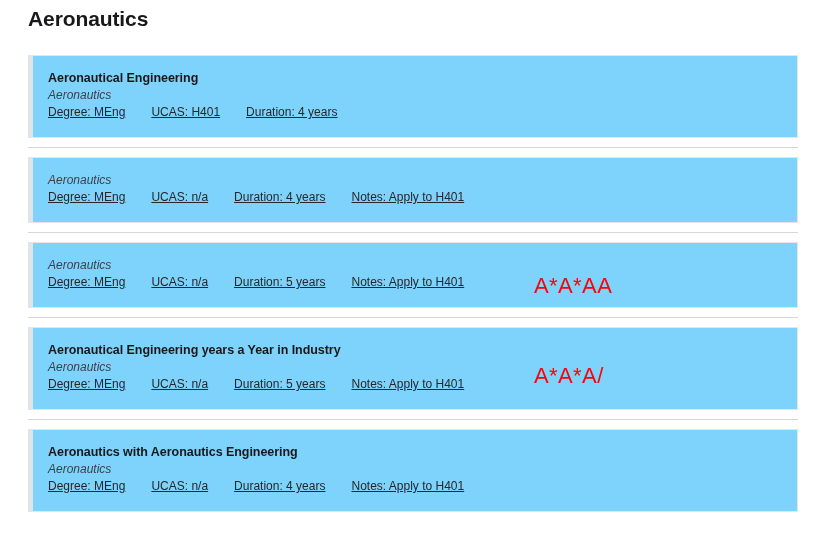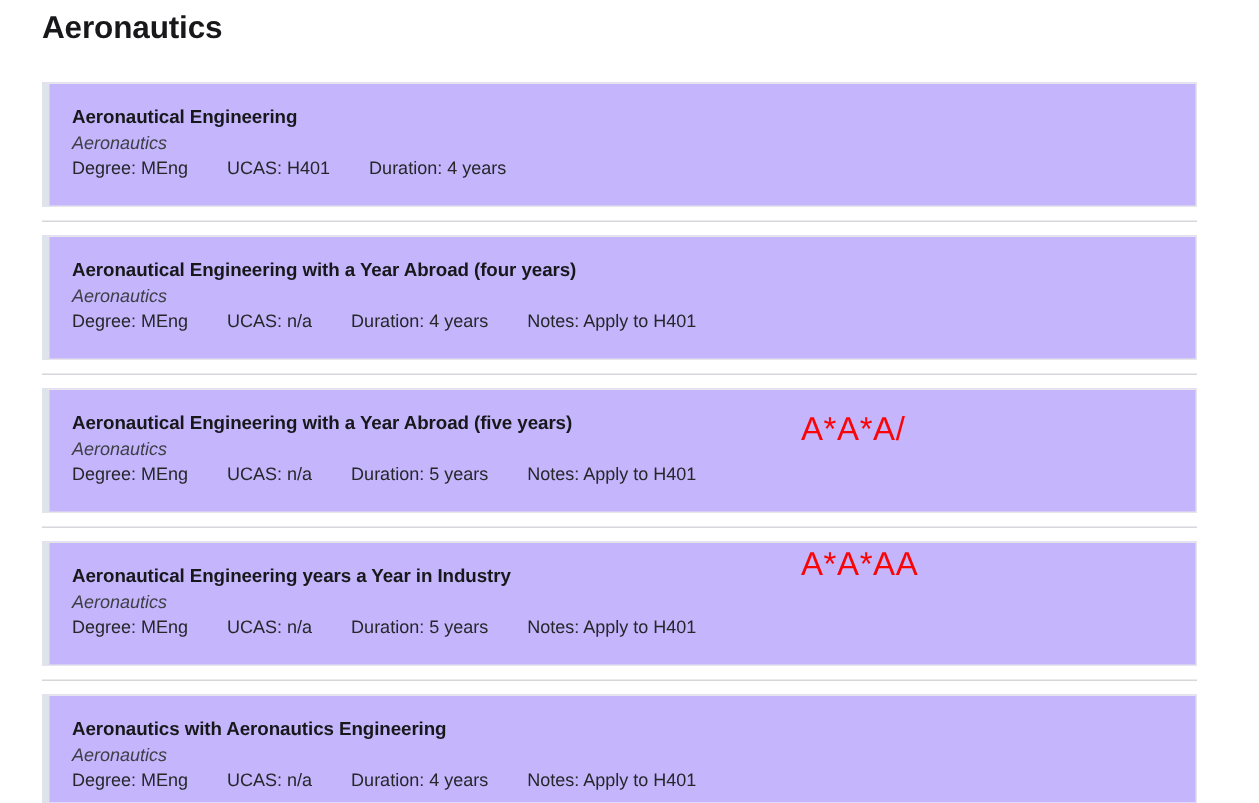--- a/index.html
+++ b/index.html
@@ -44,21 +44,21 @@
     width: 770px;
   }
 
   .result-block {
     position: relative;
   }
 
   .course-card {
     position: relative;
     box-sizing: border-box;
-    background: #c4b5fd;
+    background: #7dd3fc;
     border: 1px solid #e6e6ea;
     border-left: 5px solid #dfe3ea;
     padding: 14px 16px 16px 15px;
     min-height: 56px;
   }
 
   .course-name {
     font-size: 12.5px;
     font-weight: bold;
     color: #18181b;
@@ -76,20 +76,21 @@
   }
 
   .course-meta {
     display: flex;
     flex-direction: row;
     align-items: flex-start;
     font-size: 12px;
     color: #27272a;
     line-height: 17px;
     white-space: nowrap;
+    text-decoration: underline;
   }
   .meta-item { margin-right: 26px; }
   .meta-item:last-child { margin-right: 0; }
 
   
   .card-separator {
     height: 1px;
     background: #d6d6db;
     margin: 9px 0 9px 0;
     width: 770px;
@@ -127,34 +128,32 @@
           <div class="course-meta">
             <span class="meta-item">Degree: MEng</span>
             <span class="meta-item">UCAS: H401</span>
             <span class="meta-item">Duration: 4 years</span>
           </div>
         </div>
       </div>
       <div class="card-separator"></div>
       <div class="result-block">
         <div class="course-card">
-          <div class="course-name">Aeronautical Engineering with a Year Abroad (four years)</div>
           <div class="course-dept">Aeronautics</div>
           <div class="course-meta">
             <span class="meta-item">Degree: MEng</span>
             <span class="meta-item">UCAS: n/a</span>
             <span class="meta-item">Duration: 4 years</span>
             <span class="meta-item">Notes: Apply to H401</span>
           </div>
         </div>
       </div>
       <div class="card-separator"></div>
       <div class="result-block">
         <div class="course-card">
-          <div class="course-name">Aeronautical Engineering with a Year Abroad (five years)</div>
           <div class="course-dept">Aeronautics</div>
           <div class="course-meta">
             <span class="meta-item">Degree: MEng</span>
             <span class="meta-item">UCAS: n/a</span>
             <span class="meta-item">Duration: 5 years</span>
             <span class="meta-item">Notes: Apply to H401</span>
           </div>
         </div>
       </div>
       <div class="card-separator"></div>
@@ -179,17 +178,17 @@
             <span class="meta-item">Degree: MEng</span>
             <span class="meta-item">UCAS: n/a</span>
             <span class="meta-item">Duration: 4 years</span>
             <span class="meta-item">Notes: Apply to H401</span>
           </div>
         </div>
       </div>
     </div>
 
   <div class="annotation">
+    <span class="annotation-line">A*A*AA</span>
     <span class="annotation-line">A*A*A/</span>
-    <span class="annotation-line">A*A*AA</span>
   </div>
 
 </div>
 
 </body></html>

